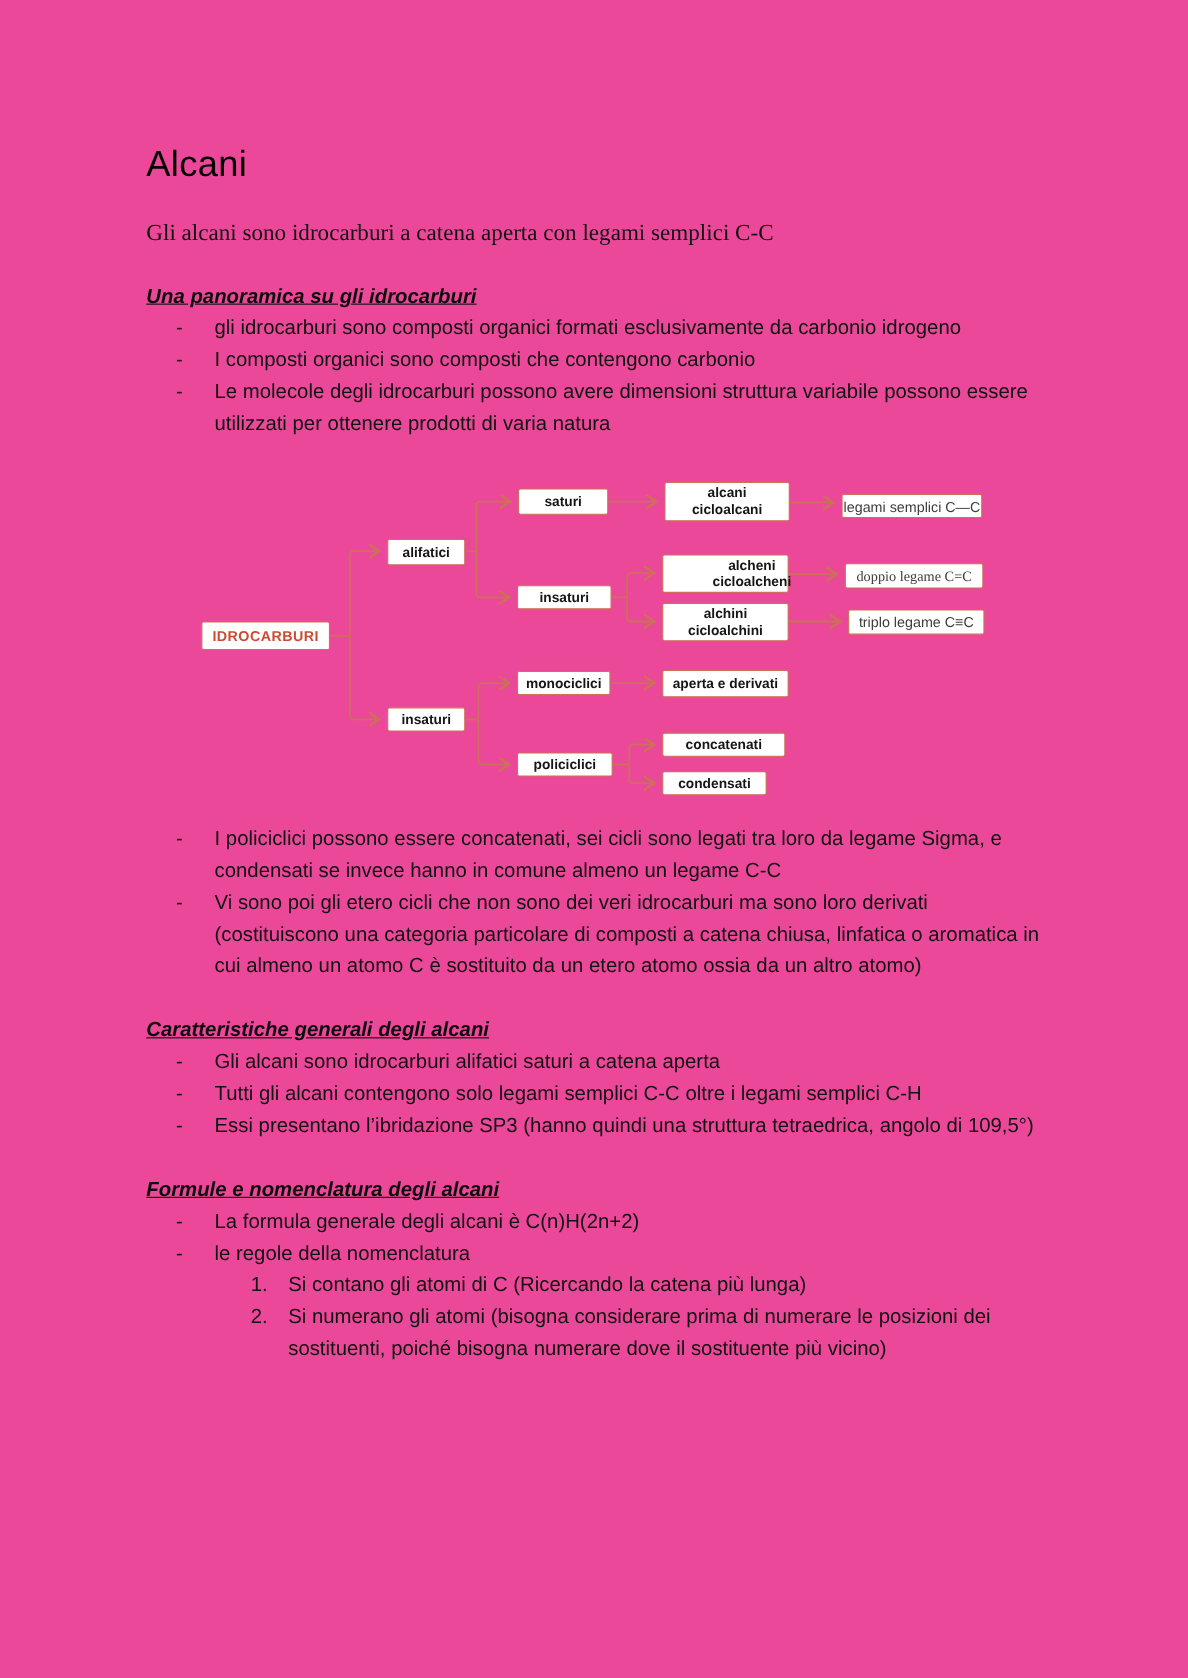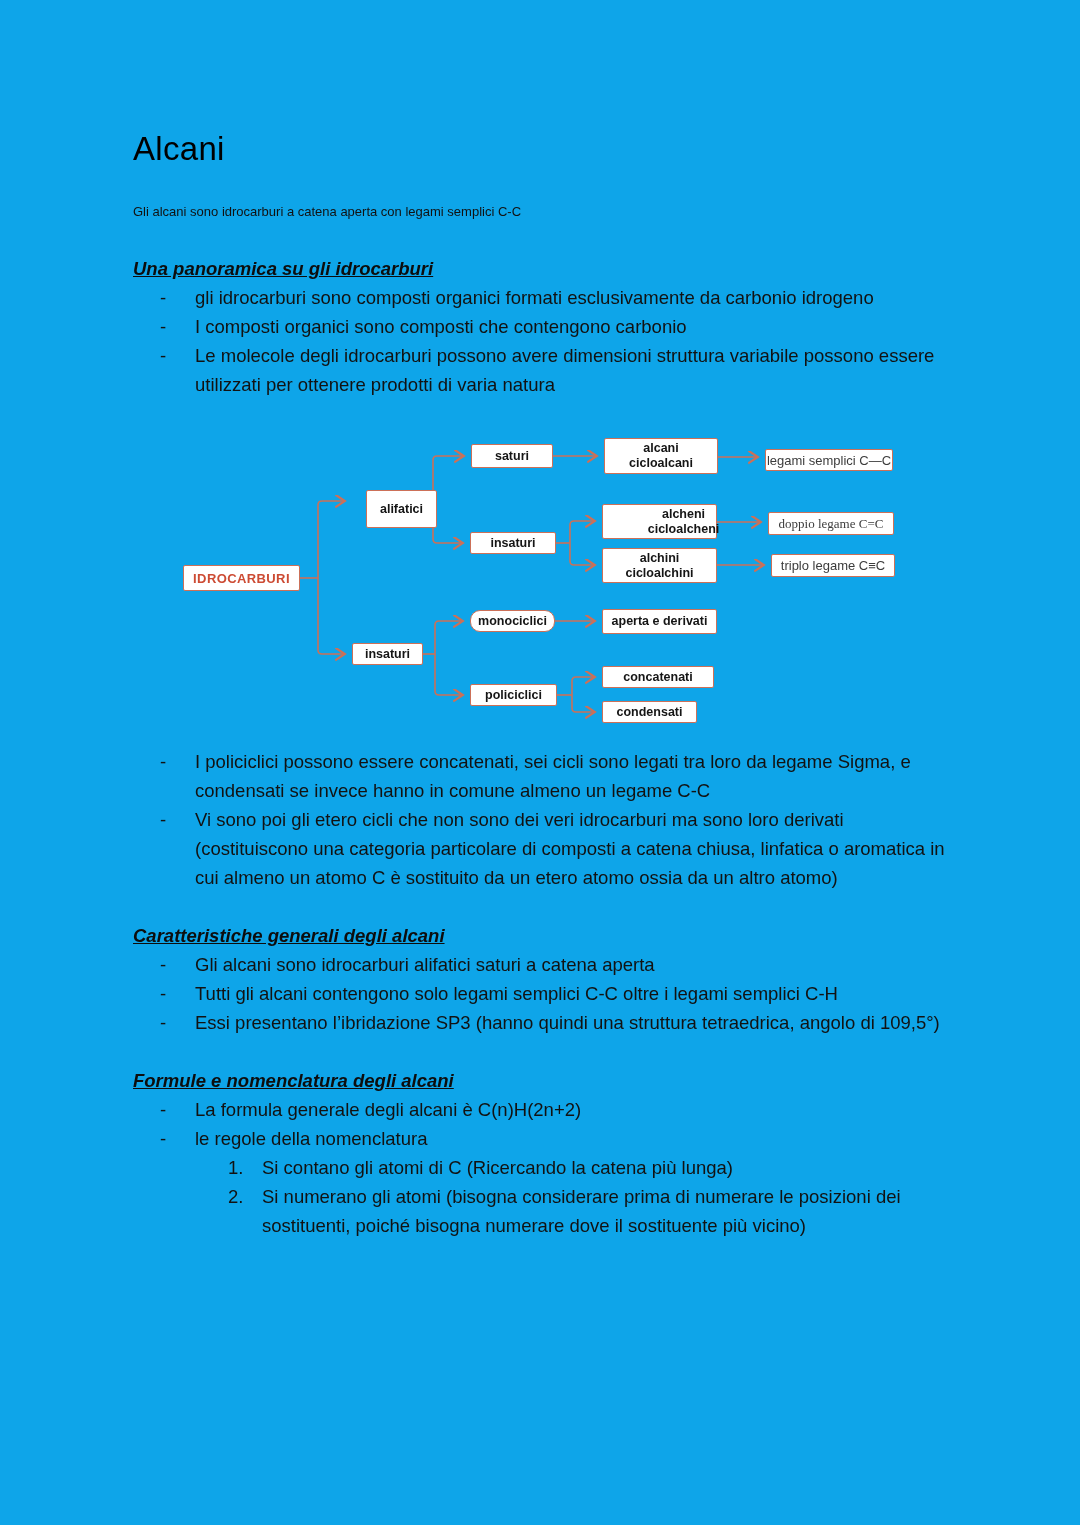--- a/index.html
+++ b/index.html
@@ -2,29 +2,29 @@
 <html><head>
 <meta charset="utf-8">
 <style>
   html,body { margin:0; padding:0; background:#ffffff; }
   body {
     width:1080px; height:1525px;
     font-family:"Liberation Sans", sans-serif;
     color:#121212;
     overflow:hidden;
   }
-  .page { position:relative; width:1080px; height:1525px; background:#0ea5e9; }
+  .page { position:relative; width:1080px; height:1525px; background:#ec4899; }
   .content { box-sizing:border-box; width:1080px; padding:127px 133px 0 133px; }
 
   h1.doc-title {
     margin:0 0 26px 0;
     font-size:33px; line-height:44px; font-weight:300;
     letter-spacing:0.3px; color:#000;
   }
-  p.intro { margin:12px 0 28px 0; font-size:13px; line-height:29px; }
+  p.intro { margin:12px 0 28px 0; font-size:21px; line-height:29px;font-family:Liberation Serif, serif; }
 
   h2.sec-heading {
     margin:0; font-size:18.5px; line-height:29px;
     font-weight:700; font-style:italic; text-decoration:underline;
     color:#0d0d0d;
   }
   h2.sec-heading.gap-above { margin-top:29px; }
 
   ul.doc-list { list-style:none; margin:0; padding:0; font-size:18.5px; line-height:29px; }
   li.bullet { display:flex; }
@@ -111,34 +111,34 @@
           <path d="M374 261 H389"></path>
           <path d="M389 261 V247 Q389 243 393 243 H411" marker-end="url(#arw)"></path>
           <path d="M389 261 V274 Q389 278 393 278 H411" marker-end="url(#arw)"></path>
         </g>
       </svg>
 
       <div class="dnode root" style="left:0px; top:131px; width:117px; height:26px;">
         <span>IDROCARBURI</span>
       </div>
 
-      <div class="dnode" style="left:183px; top:56px; width:71px; height:38px;">
+      <div class="dnode" style="left:169px; top:56px; width:71px; height:24px;">
         <span>alifatici</span>
       </div>
       <div class="dnode" style="left:169px; top:209px; width:71px; height:22px;">
         <span>insaturi</span>
       </div>
 
       <div class="dnode" style="left:288px; top:10px; width:82px; height:24px;">
         <span>saturi</span>
       </div>
       <div class="dnode" style="left:287px; top:98px; width:86px; height:22px;">
         <span>insaturi</span>
       </div>
-      <div class="dnode" style="left:287px; top:176px; width:85px; height:22px;border-radius:10px;">
+      <div class="dnode" style="left:287px; top:176px; width:85px; height:22px;">
         <span>monociclici</span>
       </div>
       <div class="dnode" style="left:287px; top:250px; width:87px; height:22px;">
         <span>policiclici</span>
       </div>
 
       <div class="dnode" style="left:421px; top:4px; width:114px; height:36px;">
         <span>alcani</span>
         <span>cicloalcani</span>
       </div>

